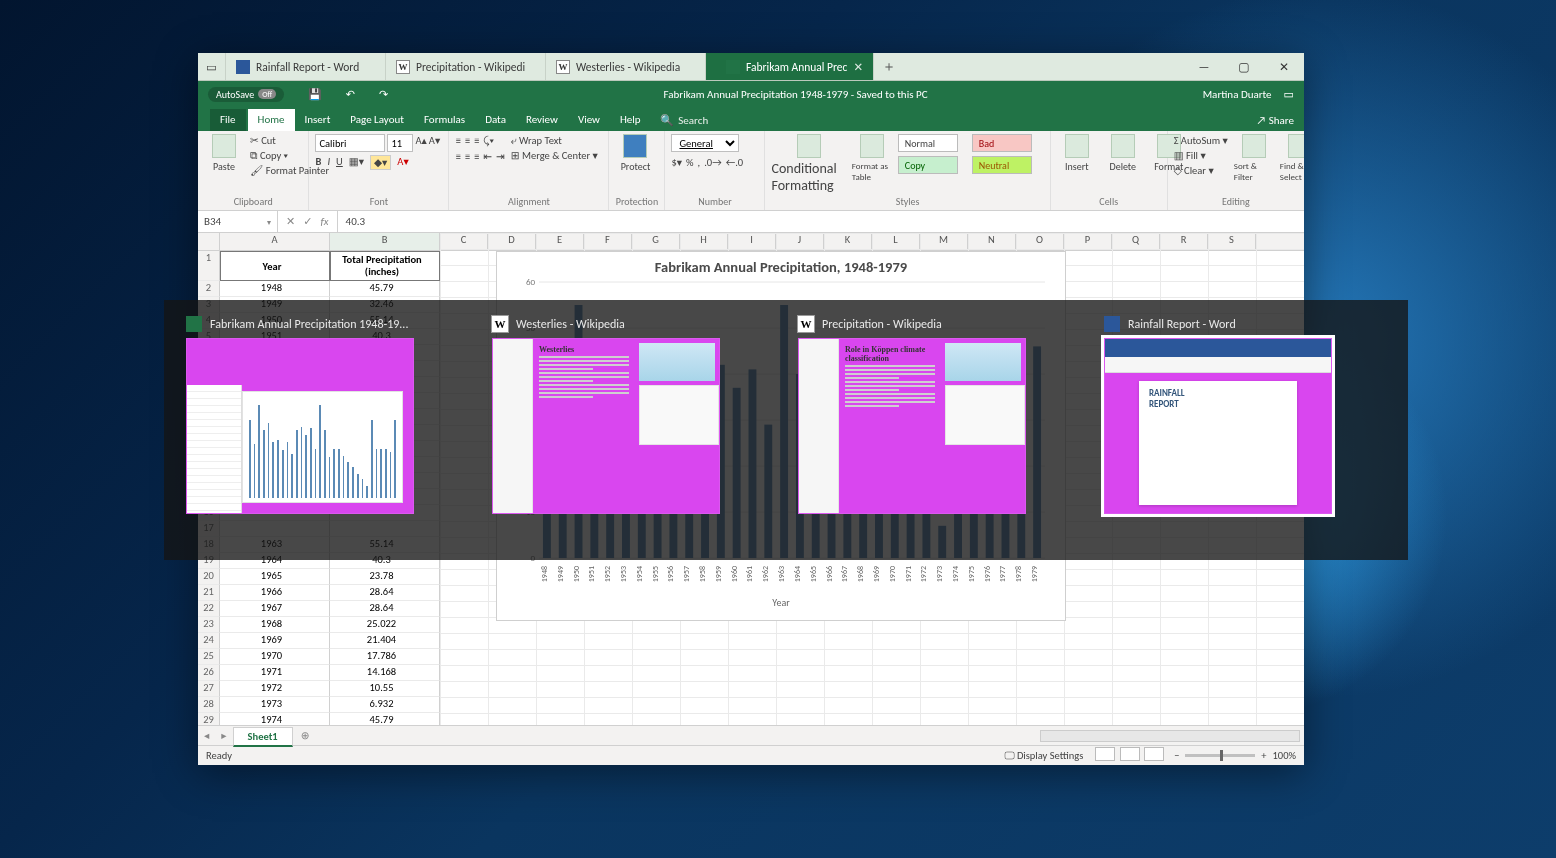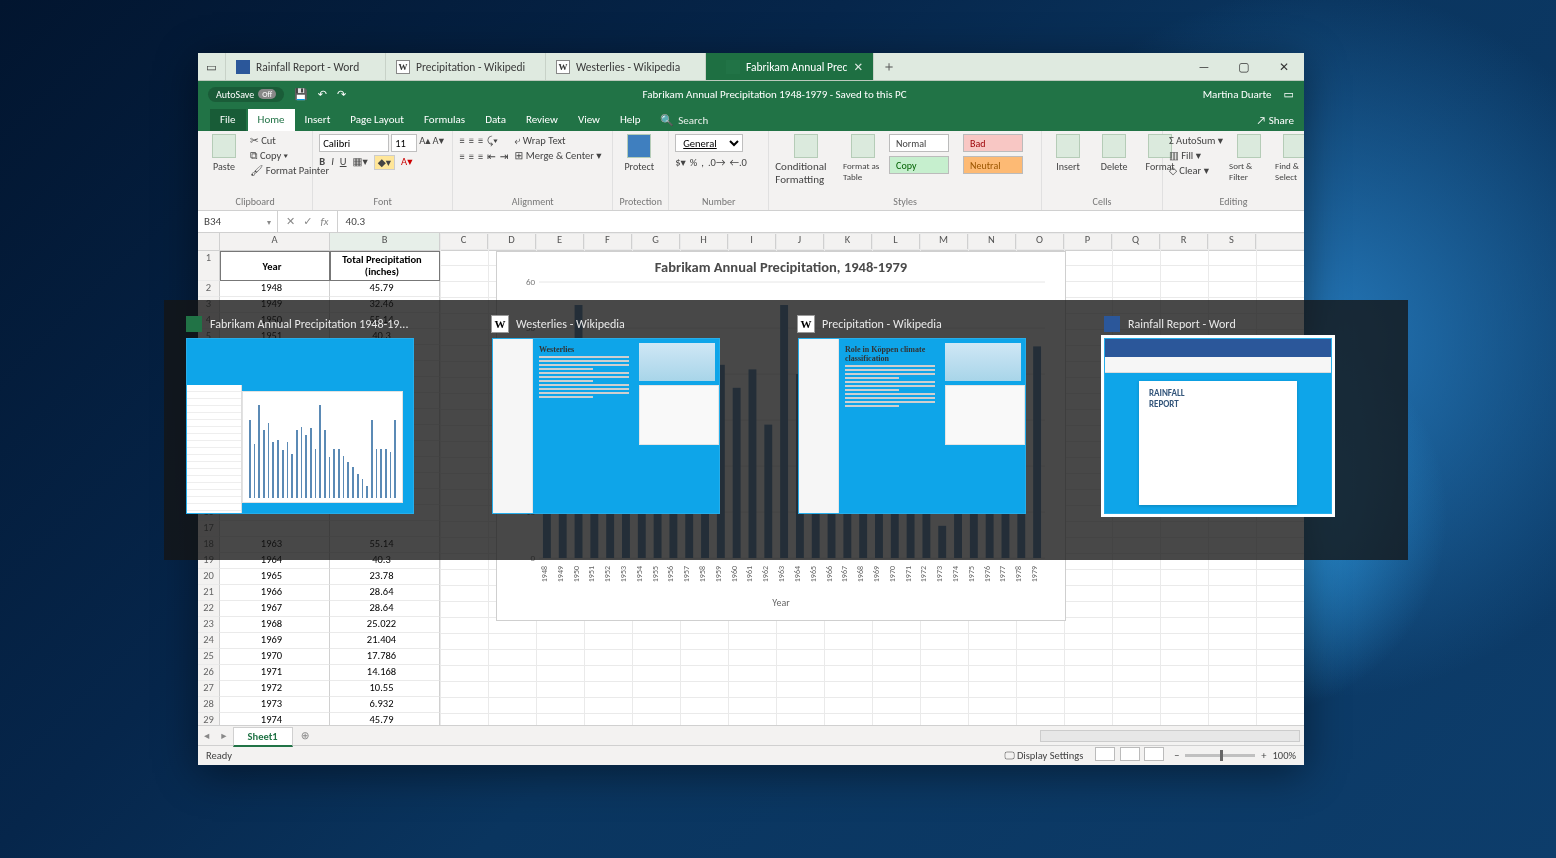--- a/index.html
+++ b/index.html
@@ -56,21 +56,21 @@
   width:40px; display:flex;align-items:center;justify-content:center;
   color:#333; font-size:12px;
 }
 
 
 #title-bar {
   height: 26px; background:#217346; color:#fff;
   display:flex; align-items:center; padding: 0 10px;
   font-size:11px;
 }
-#title-bar .qat { display:flex; gap:10px; align-items:center; }
+#title-bar .qat { display:flex; gap:24px; align-items:center; }
 #title-bar .qat .autosave-pill { background:#1a5c38; border-radius:9px; padding:1px 8px; font-size:10px; display:flex; gap:4px; align-items:center;}
 #title-bar .qat .off { background:#888; border-radius:6px; font-size:8px; padding:0 4px;}
 #title-bar .center { flex:1; text-align:center; }
 #title-bar .right { display:flex; gap:12px; align-items:center; }
 
 
 #ribbon-tabs {
   height:24px; background:#217346; color:#fff;
   display:flex; align-items:flex-end; padding-left:12px; font-size:11px;
 }
@@ -188,21 +188,21 @@
   padding:16px 22px;
 }
 #alttab .thumb {
   width:282px;
   color:#e8e8e8; font-size:12px;
 }
 #alttab .thumb .trow { display:flex; align-items:center; gap:8px; margin-bottom:6px;}
 #alttab .thumb .trow .appico { width:16px;height:16px; }
 #alttab .thumb .trow .title { white-space:nowrap; overflow:hidden; text-overflow:ellipsis; }
 #alttab .thumb .preview {
-  width:228px; height:176px; background:#0ea5e9; border:1px solid rgba(255,255,255,.1);
+  width:228px; height:176px; background:#d946ef; border:1px solid rgba(255,255,255,.1);
   display:flex; align-items:stretch; overflow:hidden; font-size:6px; color:#333;
 }
 #alttab .thumb.focus .preview { outline:3px solid #fff; }
 #alttab .appico.excel{background:#217346;} .appico.wiki{background:#fff;outline:1px solid #999;color:#000;font:700 11px/16px serif;text-align:center;} .appico.word{background:#2b579a;}
 
 
 .preview.excel-mini { background:#fff; position:relative;}
 .preview.excel-mini .hdr{height:22px;background:#217346;}
 .preview.excel-mini .rbn{height:24px;background:#f1f1f1;border-bottom:1px solid #ddd;}
 .preview.excel-mini .chart{position:absolute;left:55px;top:52px;right:10px;bottom:10px;display:flex;align-items:flex-end;gap:3px;padding:4px 6px;background:#fff;border:1px solid #e2e2e2;}
@@ -378,31 +378,31 @@
           <span>←.0</span>
         </div>
       </div>
       <div class="lbl">Number</div>
     </div>
 
     <div class="group" style="min-width:230px;">
       <div class="body">
         <div class="big">
             <div class="icon"></div>
-            <span style="font-size:11px;">Conditional Formatting</span>
+            <span style="font-size:14px;">Conditional Formatting</span>
           </div>
         <div class="big">
             <div class="icon"></div>
             <span style="font-size:9px;">Format as Table</span>
           </div>
         <div style="display:grid;grid-template-columns:repeat(2,72px);grid-auto-rows:20px;gap:2px;">
           <div class="swatch" style="background:#fff;">Normal</div>
           <div class="swatch" style="background:#f8c7c4;color:#9c0006;">Bad</div>
           <div class="swatch" style="background:#c6efce;color:#006100;">Copy</div>
-          <div class="swatch" style="background:#fdba74;color:#9c5700;">Neutral</div>
+          <div class="swatch" style="background:#bef264;color:#9c5700;">Neutral</div>
         </div>
       </div>
       <div class="lbl">Styles</div>
     </div>
 
     <div class="group">
       <div class="body">
         <div class="big">
             <div class="icon"></div>
             <span>Insert</span>

